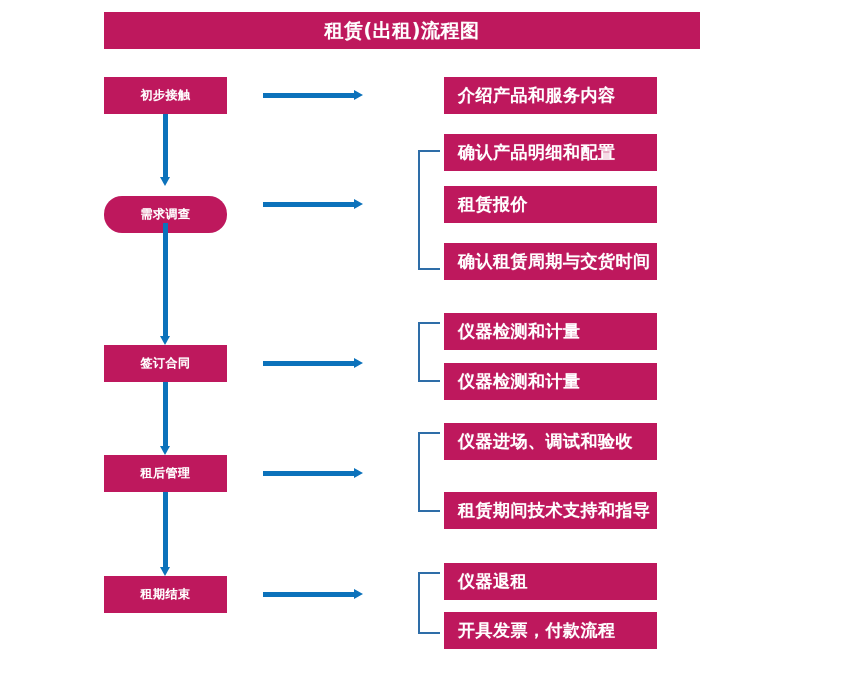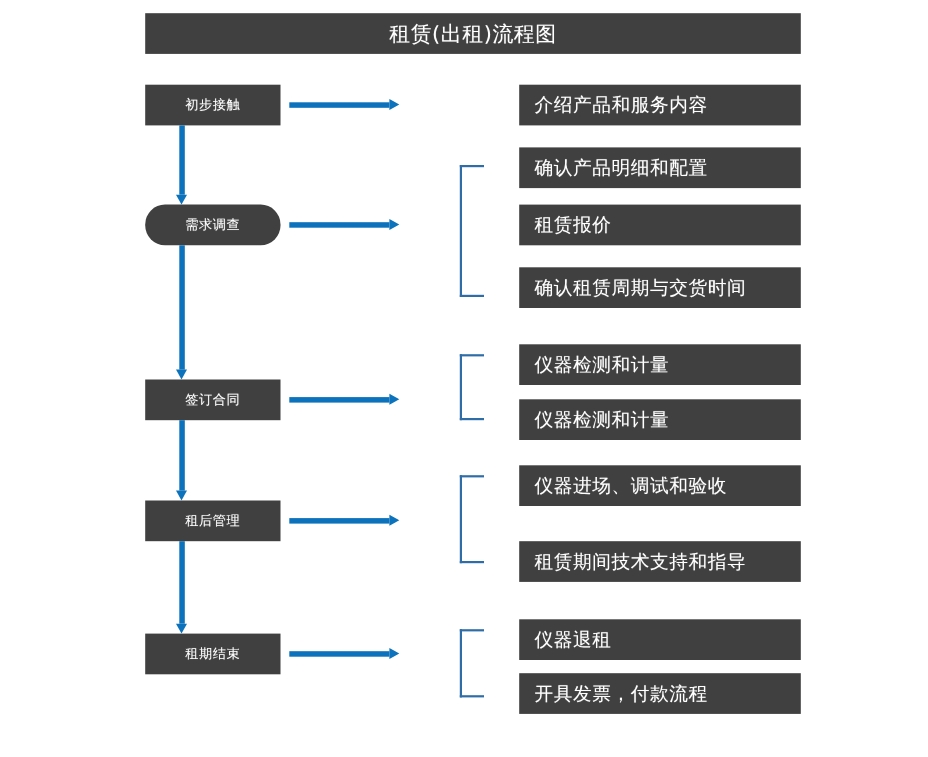--- a/index.html
+++ b/index.html
@@ -12,48 +12,47 @@
   }
   #canvas {
     position: relative;
     width: 844px;
     height: 688px;
     background: #ffffff;
     overflow: hidden;
   }
   .box {
     position: absolute;
-    background: #404040;
+    background: #be185d;
     color: #ffffff;
-    font-weight: normal;
+    font-weight: bold;
     display: flex;
     align-items: center;
     box-sizing: border-box;
     letter-spacing: 0.5px;
     text-shadow: 0 0 1px rgba(255,255,255,0.35);
-    margin-left: 28px;
   }
   .title-bar {
     left: 104px;
     top: 12px;
     width: 596px;
     height: 37px;
     justify-content: center;
     font-size: 19px;
   }
   .stage-box {
     left: 104px;
     width: 123px;
     height: 37px;
     justify-content: center;
     font-size: 12px;
   }
   .detail-box {
     left: 444px;
-    width: 256px;
+    width: 213px;
     height: 37px;
     justify-content: flex-start;
     padding-left: 14px;
     font-size: 17px;
   }
   
   .v-arrow {
     position: absolute;
     left: 160px;
     width: 11px;
@@ -112,21 +111,21 @@
 </style>
 </head>
 <body>
 
 <div id="canvas">
 
   <div class="box title-bar">租赁(出租)流程图</div>
 
   <div class="box stage-box" style="top:77px;">初步接触</div>
 
-  <div class="box stage-box" style="top:186px;border-radius:18px;">需求调查</div>
+  <div class="box stage-box" style="top:196px;border-radius:18px;">需求调查</div>
 
   <div class="box stage-box" style="top:455px;">租后管理</div>
 
   <div class="box stage-box" style="top:345px;">签订合同</div>
 
   <div class="box stage-box" style="top:576px;">租期结束</div>
 
   <div class="v-arrow" style="top:114px; height:72px;">
     <div class="shaft" style="height:63px;"></div>
     <div class="head" style="top:63px;"></div>

